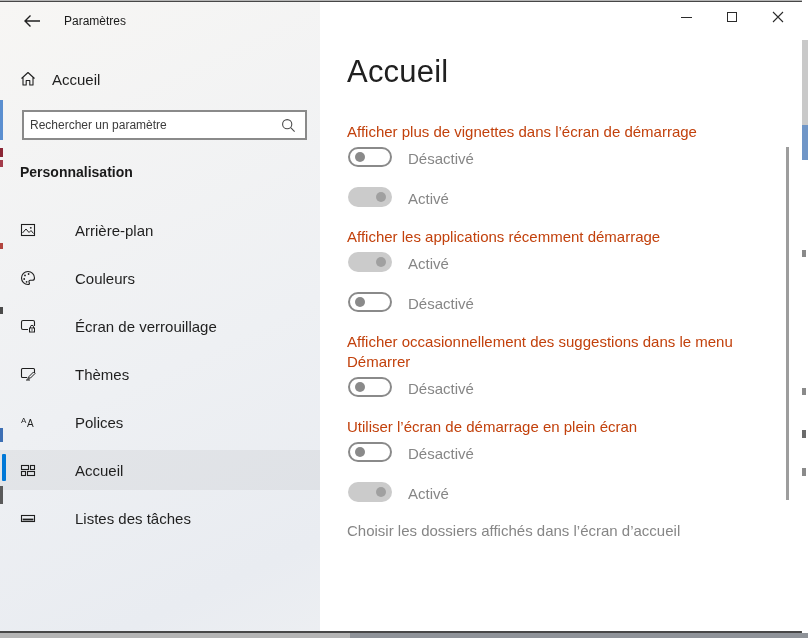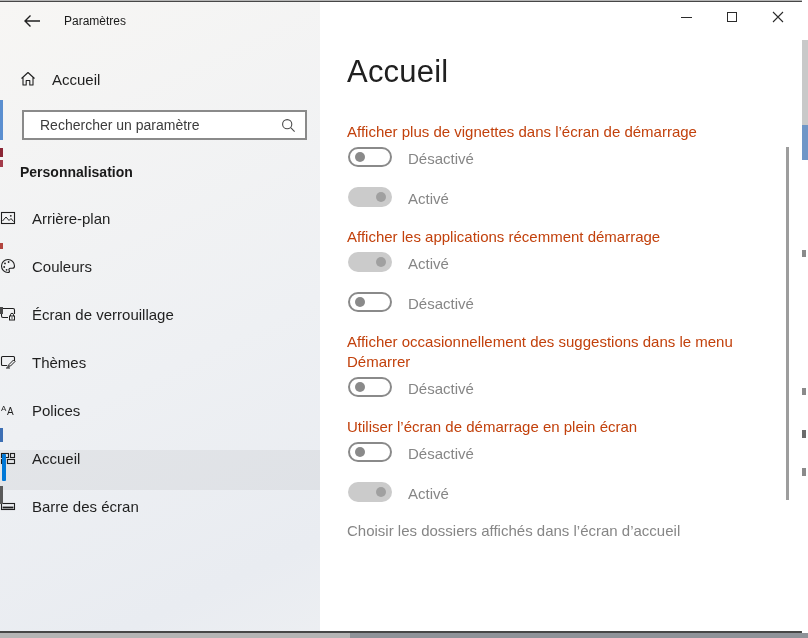--- a/index.html
+++ b/index.html
@@ -24,29 +24,29 @@
   }
   .back-btn { position: absolute; left: 16px; top: 6px; width: 32px; height: 26px; display: flex; align-items: center; justify-content: center; cursor: pointer; }
   .app-title { position: absolute; left: 64px; top: 12px; font-size: 12px; color: #1a1a1a; }
   .home-item { position: absolute; left: 0; top: 60px; width: 320px; height: 34px; display: flex; align-items: center; padding-left: 20px; cursor: pointer; }
   .home-item .label, .nav-item .label { font-size: 15px; color: #1f1f1f; margin-left: 16px; }
   .searchbox {
     position: absolute; left: 22px; top: 108px; width: 285px; height: 30px;
     background: #fff; border: 2px solid #8a8a8a; display: flex; align-items: center;
   }
   .searchbox input {
-    border: none; outline: none; flex: 1; height: 100%; padding-left: 16px;
-    font-size: 14px; font-family: "Liberation Sans", sans-serif; color: #3c3c3c; background: transparent;
+    border: none; outline: none; flex: 1; height: 100%; padding-left: 6px;
+    font-size: 12px; font-family: "Liberation Sans", sans-serif; color: #3c3c3c; background: transparent;
   }
   .searchbox input::placeholder { color: #3c3c3c; opacity: 1; }
   .searchbox .mag { margin-right: 9px; display: flex; }
   .section-header { position: absolute; left: 20px; top: 162px; font-size: 14px; font-weight: bold; color: #1a1a1a; }
   .nav-item {
     position: absolute; left: 0; width: 320px; height: 40px;
-    display: flex; align-items: flex-start; cursor: pointer;
+    display: flex; align-items: center; padding-left: 20px; cursor: pointer; gap: 23px;
   }
   .nav-item.selected { background: rgba(0,0,0,0.045); }
   .accent-bar { position: absolute; left: 2px; width: 4px; border-radius: 1px; }
   .icon16 { width: 16px; height: 16px; flex: 0 0 16px; display: flex; }
   
   .content { position: absolute; left: 320px; top: 0; width: 482px; height: 100%; background: #fff; }
   .page-title { position: absolute; left: 27px; top: 52px; font-size: 31px; font-weight: 300; color: #202020; letter-spacing: 0.2px; }
   .settings-list { position: absolute; left: 27px; top: 120px; width: 455px; }
   .setting { margin-bottom: 20px; }
   .setting-label { font-size: 15px; line-height: 20px; color: #c2410c; max-width: 452px; margin-bottom: 5px; }
@@ -202,21 +202,21 @@
       <span class="accent-bar" style="top: 4px; height: 27px; background: rgb(0, 120, 215);"></span>
     </div>
 
     <div class="nav-item" style="top:496px">
       <span class="icon16">
         <svg width="16" height="16" viewBox="0 0 16 16">
             <rect x="1.5" y="5.5" width="13" height="6" stroke="#1f1f1f" stroke-width="1.1" fill="none"></rect>
             <rect x="2.6" y="8.6" width="10.8" height="1.8" fill="#1f1f1f"></rect>
           </svg>
       </span>
-      <span class="label">Barre des écran</span>
+      <span class="label">Listes des tâches</span>
     </div>
   </div>
 
   <div class="content">
     <div class="page-title">Accueil</div>
 
     <div class="settings-list">
 
       <div class="setting">
         <div class="setting-label">Afficher plus de vignettes dans l’écran de démarrage</div>

